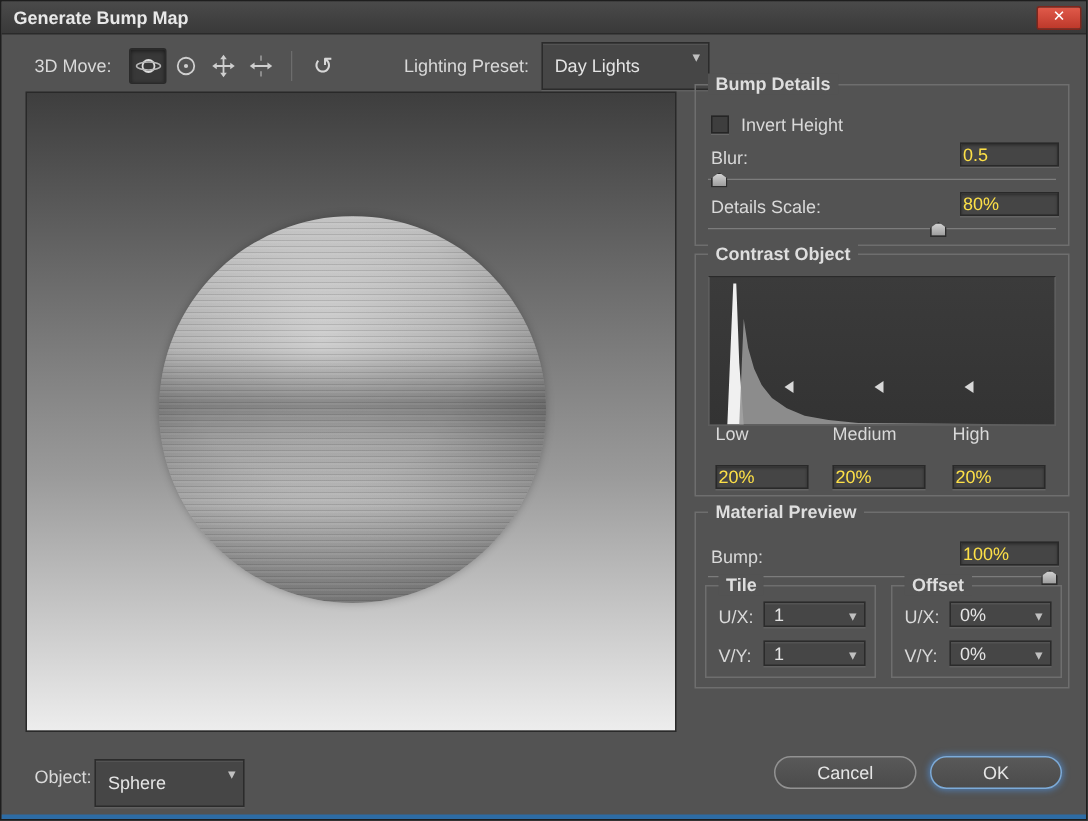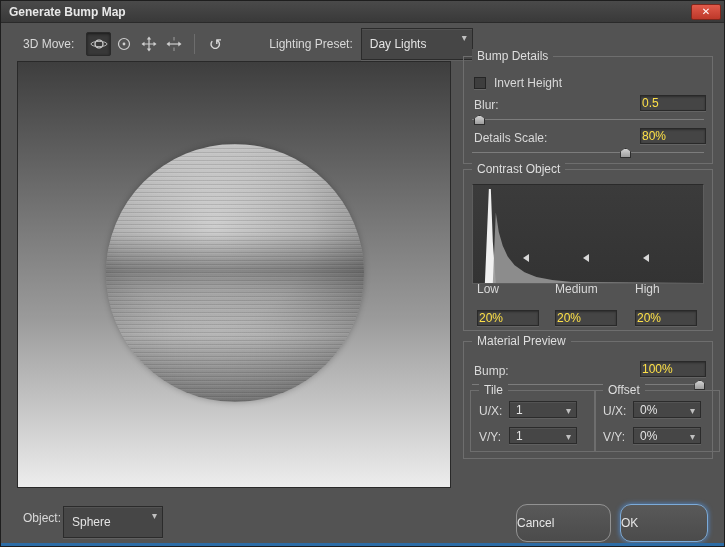--- a/index.html
+++ b/index.html
@@ -50,21 +50,21 @@
   .sphere {
     position:absolute; left:88px; top:82px; width:258px; height:258px; border-radius:50%;
     background:
       repeating-linear-gradient(180deg, rgba(40,40,40,.14) 0 1px, rgba(255,255,255,.06) 1px 2px, transparent 2px 4px),
       linear-gradient(180deg, rgba(255,255,255,.16) 0%, rgba(255,255,255,0) 34%, rgba(0,0,0,.30) 49%, rgba(0,0,0,.12) 58%, rgba(255,255,255,.10) 74%, rgba(0,0,0,.16) 100%),
       radial-gradient(circle at 42% 32%, #cdcdcd 0%, #b3b3b3 42%, #8e8e8e 72%, #6d6d6d 100%);
     box-shadow:0 0 6px rgba(0,0,0,.25);
   }
   
   .group { position:absolute; border:1px solid #6e6e6e; }
-  .group-title { position:absolute; top:-8px; left:8px; background:#535353; padding:0 5px; color:#dedede; white-space:nowrap; }
+  .group-title { position:absolute; top:-8px; left:8px; background:#535353; padding:0 5px; color:#dedede; white-space:nowrap;font-weight:bold; }
   .bump-group { left:462px; top:55px; width:250px; height:108px; }
   .contrast-group { left:462px; top:168px; width:250px; height:162px; }
   .material-group { left:462px; top:340px; width:250px; height:118px; }
   .abs { position:absolute; }
   
   .field {
     position:absolute; height:16px; background:#454545; border:1px solid #292929;
     box-shadow:inset 0 1px 2px rgba(0,0,0,.35), 0 1px 0 rgba(255,255,255,.10);
     color:#fde047; display:flex; align-items:center; padding:0 1px;
   }
@@ -91,31 +91,31 @@
   .histogram svg { display:block; width:100%; height:100%; }
   .hist-marker {
     position:absolute; top:70%; width:0; height:0; margin-left:-3px;
     border-top:4px solid transparent; border-bottom:4px solid transparent;
     border-right:6px solid #d8d8d8; cursor:pointer;
   }
   .cd-label { position:absolute; top:112px; width:62px; text-align:left; }
   .cd-f1 { left:13px; } .cd-f2 { left:91px; } .cd-f3 { left:171px; }
   .cd-field { top:140px; width:62px; }
   
-  .subgroup { position:absolute; top:48px; width:126px; height:62px; border:1px solid #6e6e6e; }
+  .subgroup { position:absolute; top:48px; width:114px; height:62px; border:1px solid #6e6e6e; }
   .sub-tile { left:6px; } .sub-offset { left:130px; }
   .sub-label { position:absolute; left:8px; }
   .sub-dd { position:absolute; left:38px; width:68px; height:17px; padding:0 16px 0 6px; }
   
   .object-label { position:absolute; left:22px; top:510px; }
   .object-dd { position:absolute; left:62px; top:505px; width:100px; }
   .btn {
-    position:absolute; top:503px; height:38px; border-radius:11px;
+    position:absolute; top:503px; height:22px; border-radius:11px;
     background:linear-gradient(#595959,#4b4b4b); border:1px solid #929292;
-    color:#e6e6e6; display:flex; align-items:center; justify-content:flex-start; cursor:pointer;
+    color:#e6e6e6; display:flex; align-items:center; justify-content:center; cursor:pointer;
   }
   .cancel-btn { left:515px; width:95px; }
   .ok-btn { left:619px; width:88px; border-color:#7cabd9; box-shadow:0 0 4px 1px rgba(80,140,210,.7); }
   .bottom-edge { position:absolute; left:0; right:0; bottom:0; height:3px; background:#2d6ca5; }
   .icon-svg { display:block; }
 </style>
 </head>
 <body>
 
 <div class="dialog">

